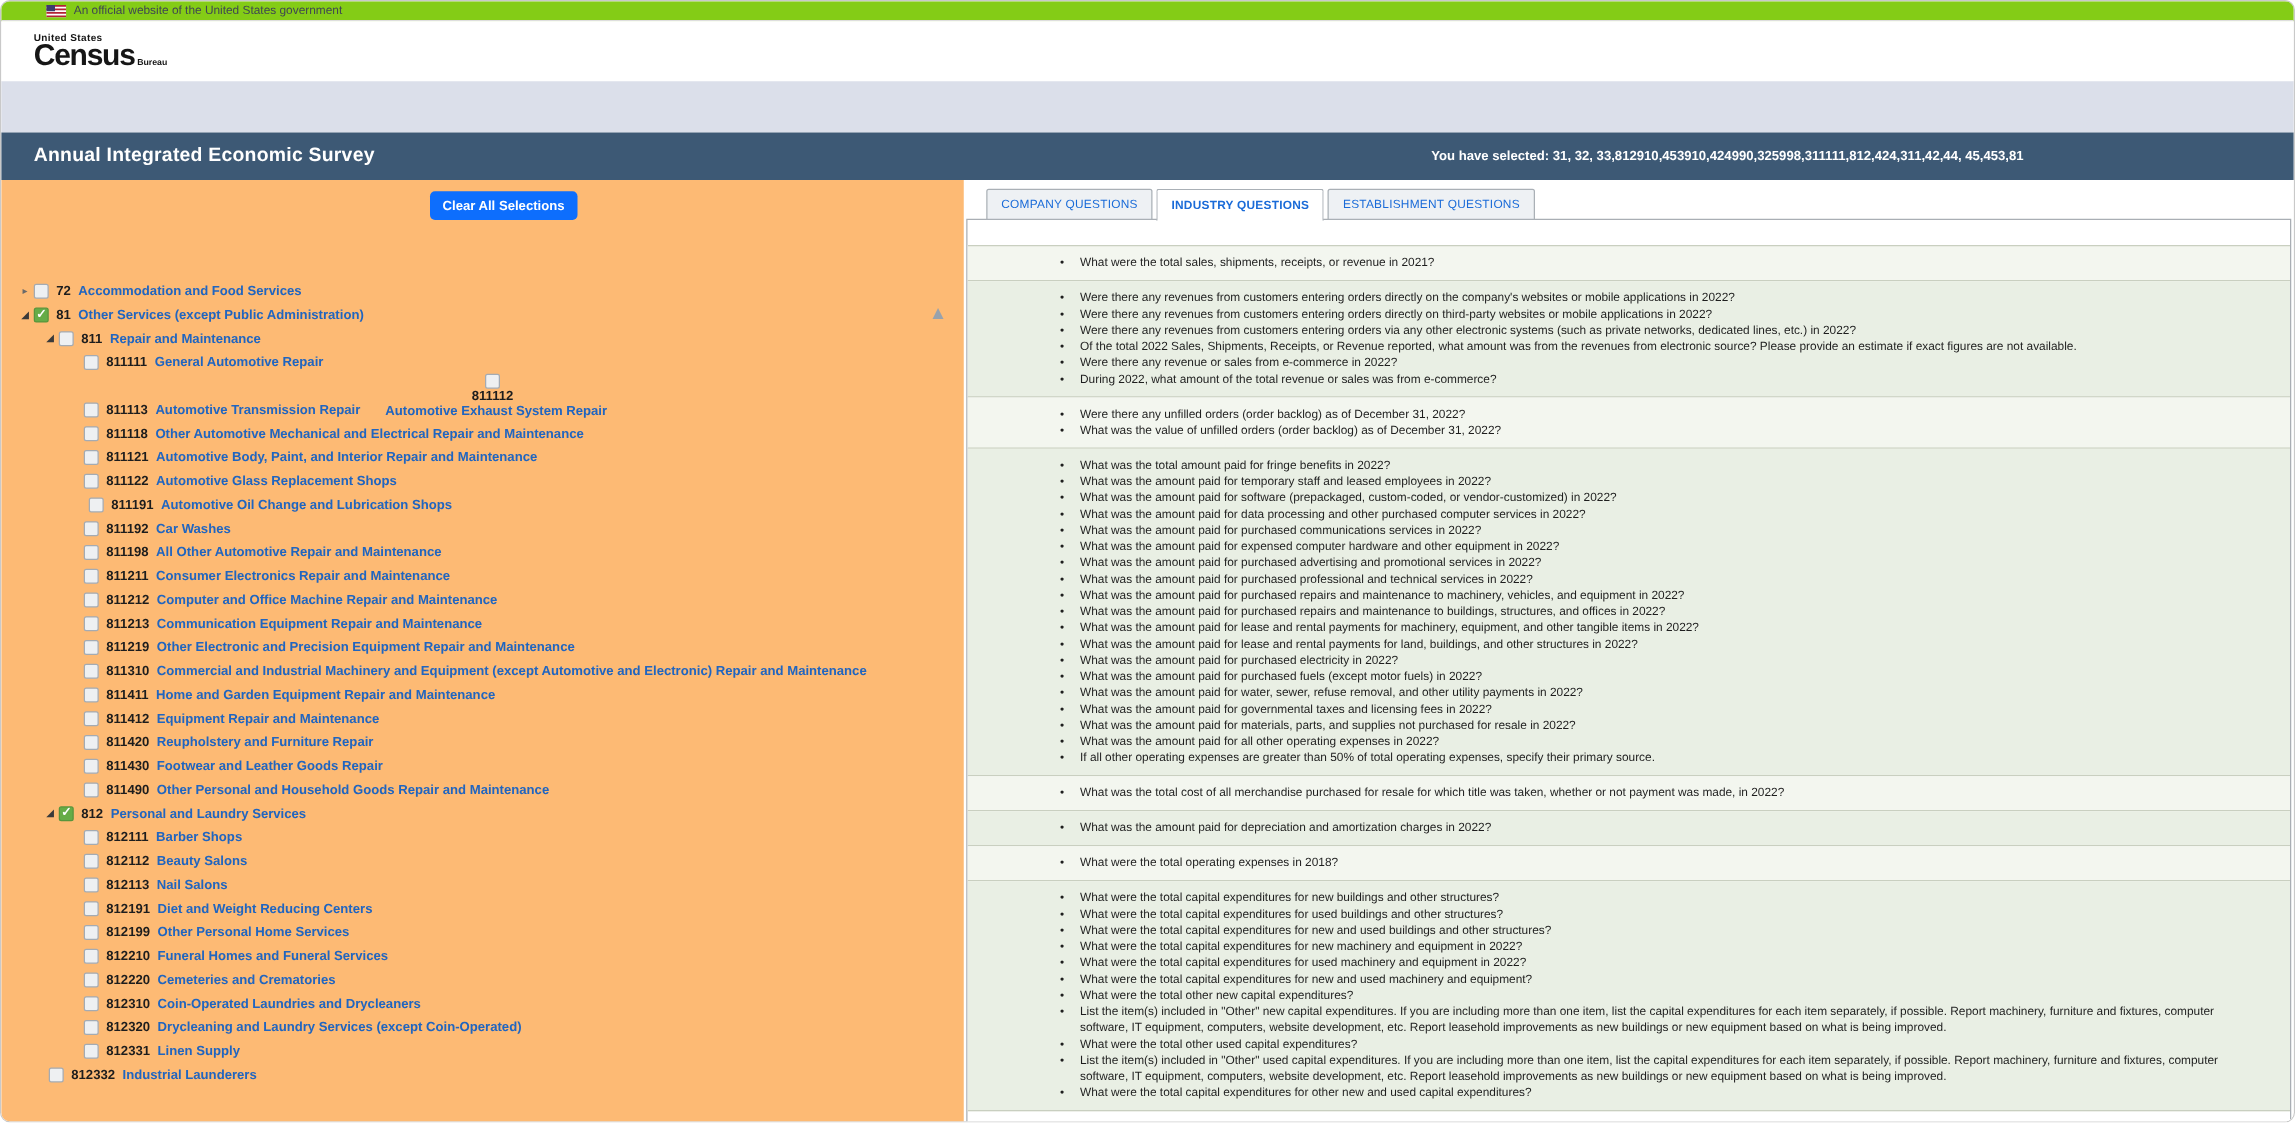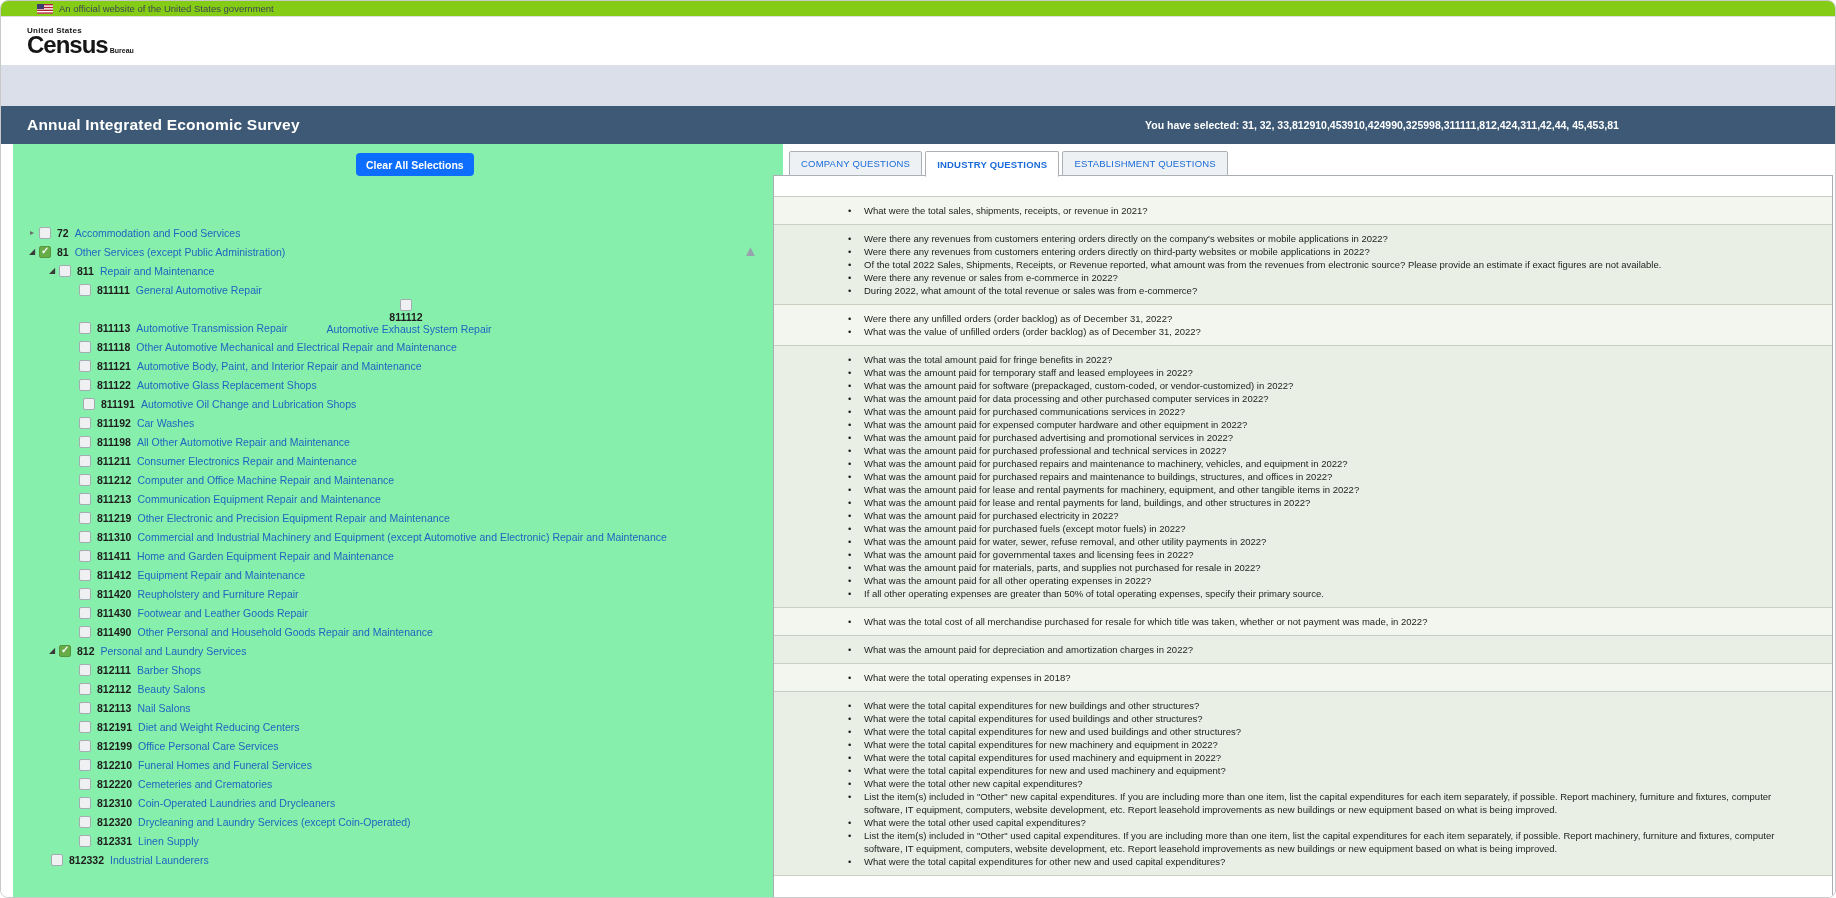--- a/index.html
+++ b/index.html
@@ -24,35 +24,35 @@
   .band { height:41px; background:#dbdfea; }
 
   
   .header-bar { position:relative; height:38px; background:#3d5975; color:#fff; }
   .header-title { position:absolute; left:26px; top:10px; font-size:15.5px; font-weight:bold; letter-spacing:.2px; }
   .header-selected { position:absolute; left:1144px; top:13px; font-size:10.5px; font-weight:bold; white-space:nowrap; }
 
   .main { position:relative; height:755px; background:#fff; }
 
   
-  .left-panel { position:absolute; left:12px; top:0; width:770px; height:100%; overflow:hidden; background:#86efac; }
+  .left-panel { position:absolute; left:0; top:0; width:770px; height:100%; overflow:hidden; background:#fdba74; }
   .clear-btn { position:absolute; left:343px; top:9px; height:23px; padding:0 10px;
                background:#0d6efd; color:#fff; border:none; border-radius:4px;
                font-size:10.5px; font-weight:bold; font-family:inherit; cursor:pointer; }
   .tree { position:absolute; left:0; top:79px; width:740px; bottom:0; overflow:hidden; }
   .tree-row { height:19px; display:flex; align-items:center; font-size:10.5px; white-space:nowrap; }
   .tw { width:14px; font-size:8px; color:#3a3a3a; text-align:center; flex:none; }
   .tw.col { color:#6a6a6a; }
   .cb { width:12px; height:12px; flex:none; border:1px solid #a4abb3; background:#eef0f2;
         border-radius:2px; margin-right:6px; position:relative; cursor:pointer; }
   .cb.checked { background:#66ac47; border-color:#58953c; }
   .cb.checked::after { content:"\2713"; position:absolute; left:1px; top:-2px;
                        font-size:10px; color:#fff; font-weight:bold; }
   .code { font-weight:bold; color:#1d1d1d; margin-right:6px; }
-  .nm { color:#2065c0; cursor:pointer; text-decoration:none; }
+  .nm { color:#2065c0; cursor:pointer; text-decoration:none;font-weight:bold; }
   .scroll-up { position:absolute; left:742px; top:98px; font-size:15px; color:#98a2ac; cursor:pointer; }
 
   
   .right-panel { position:absolute; left:772px; top:0; right:0; height:100%; }
   .tab-bar { position:absolute; left:16px; top:7px; display:flex; gap:3px; z-index:2; }
   .tab { height:25px; padding:0 11px; display:flex; align-items:center; font-size:9.5px;
          letter-spacing:.2px; color:#1a6bd8; background:#eef1f4; border:1px solid #aab0b6;
          border-radius:2px 2px 0 0; cursor:pointer; white-space:nowrap; }
   .tab.active { background:#fff; font-weight:bold; height:26px; border-bottom-color:#fff; }
   .questions-box { position:absolute; left:0; top:31px; right:2px; height:920px;
@@ -266,21 +266,21 @@
           <div class="tree-row" style="padding-left: 52px;">
             <span class="tw"></span>
             <span class="cb"></span>
             <span class="code">812191</span>
             <a class="nm">Diet and Weight Reducing Centers</a>
           </div>
           <div class="tree-row" style="padding-left: 52px;">
             <span class="tw"></span>
             <span class="cb"></span>
             <span class="code">812199</span>
-            <a class="nm">Office Personal Care Services</a>
+            <a class="nm">Other Personal Home Services</a>
           </div>
           <div class="tree-row" style="padding-left: 52px;">
             <span class="tw"></span>
             <span class="cb"></span>
             <span class="code">812210</span>
             <a class="nm">Funeral Homes and Funeral Services</a>
           </div>
           <div class="tree-row" style="padding-left: 52px;">
             <span class="tw"></span>
             <span class="cb"></span>
@@ -323,20 +323,21 @@
           <div class="tab">ESTABLISHMENT QUESTIONS</div>
         </div>
       <div class="questions-box">
         <div>
             <div class="q-section">
               <div class="q-item">What were the total sales, shipments, receipts, or revenue in 2021?</div>
             </div>
             <div class="q-section alt">
               <div class="q-item">Were there any revenues from customers entering orders directly on the company's websites or mobile applications in 2022?</div>
               <div class="q-item">Were there any revenues from customers entering orders directly on third-party websites or mobile applications in 2022?</div>
+              <div class="q-item">Were there any revenues from customers entering orders via any other electronic systems (such as private networks, dedicated lines, etc.) in 2022?</div>
               <div class="q-item">Of the total 2022 Sales, Shipments, Receipts, or Revenue reported, what amount was from the revenues from electronic source? Please provide an estimate if exact figures are not available.</div>
               <div class="q-item">Were there any revenue or sales from e-commerce in 2022?</div>
               <div class="q-item">During 2022, what amount of the total revenue or sales was from e-commerce?</div>
             </div>
             <div class="q-section">
               <div class="q-item">Were there any unfilled orders (order backlog) as of December 31, 2022?</div>
               <div class="q-item">What was the value of unfilled orders (order backlog) as of December 31, 2022?</div>
             </div>
             <div class="q-section alt">
               <div class="q-item">What was the total amount paid for fringe benefits in 2022?</div>

